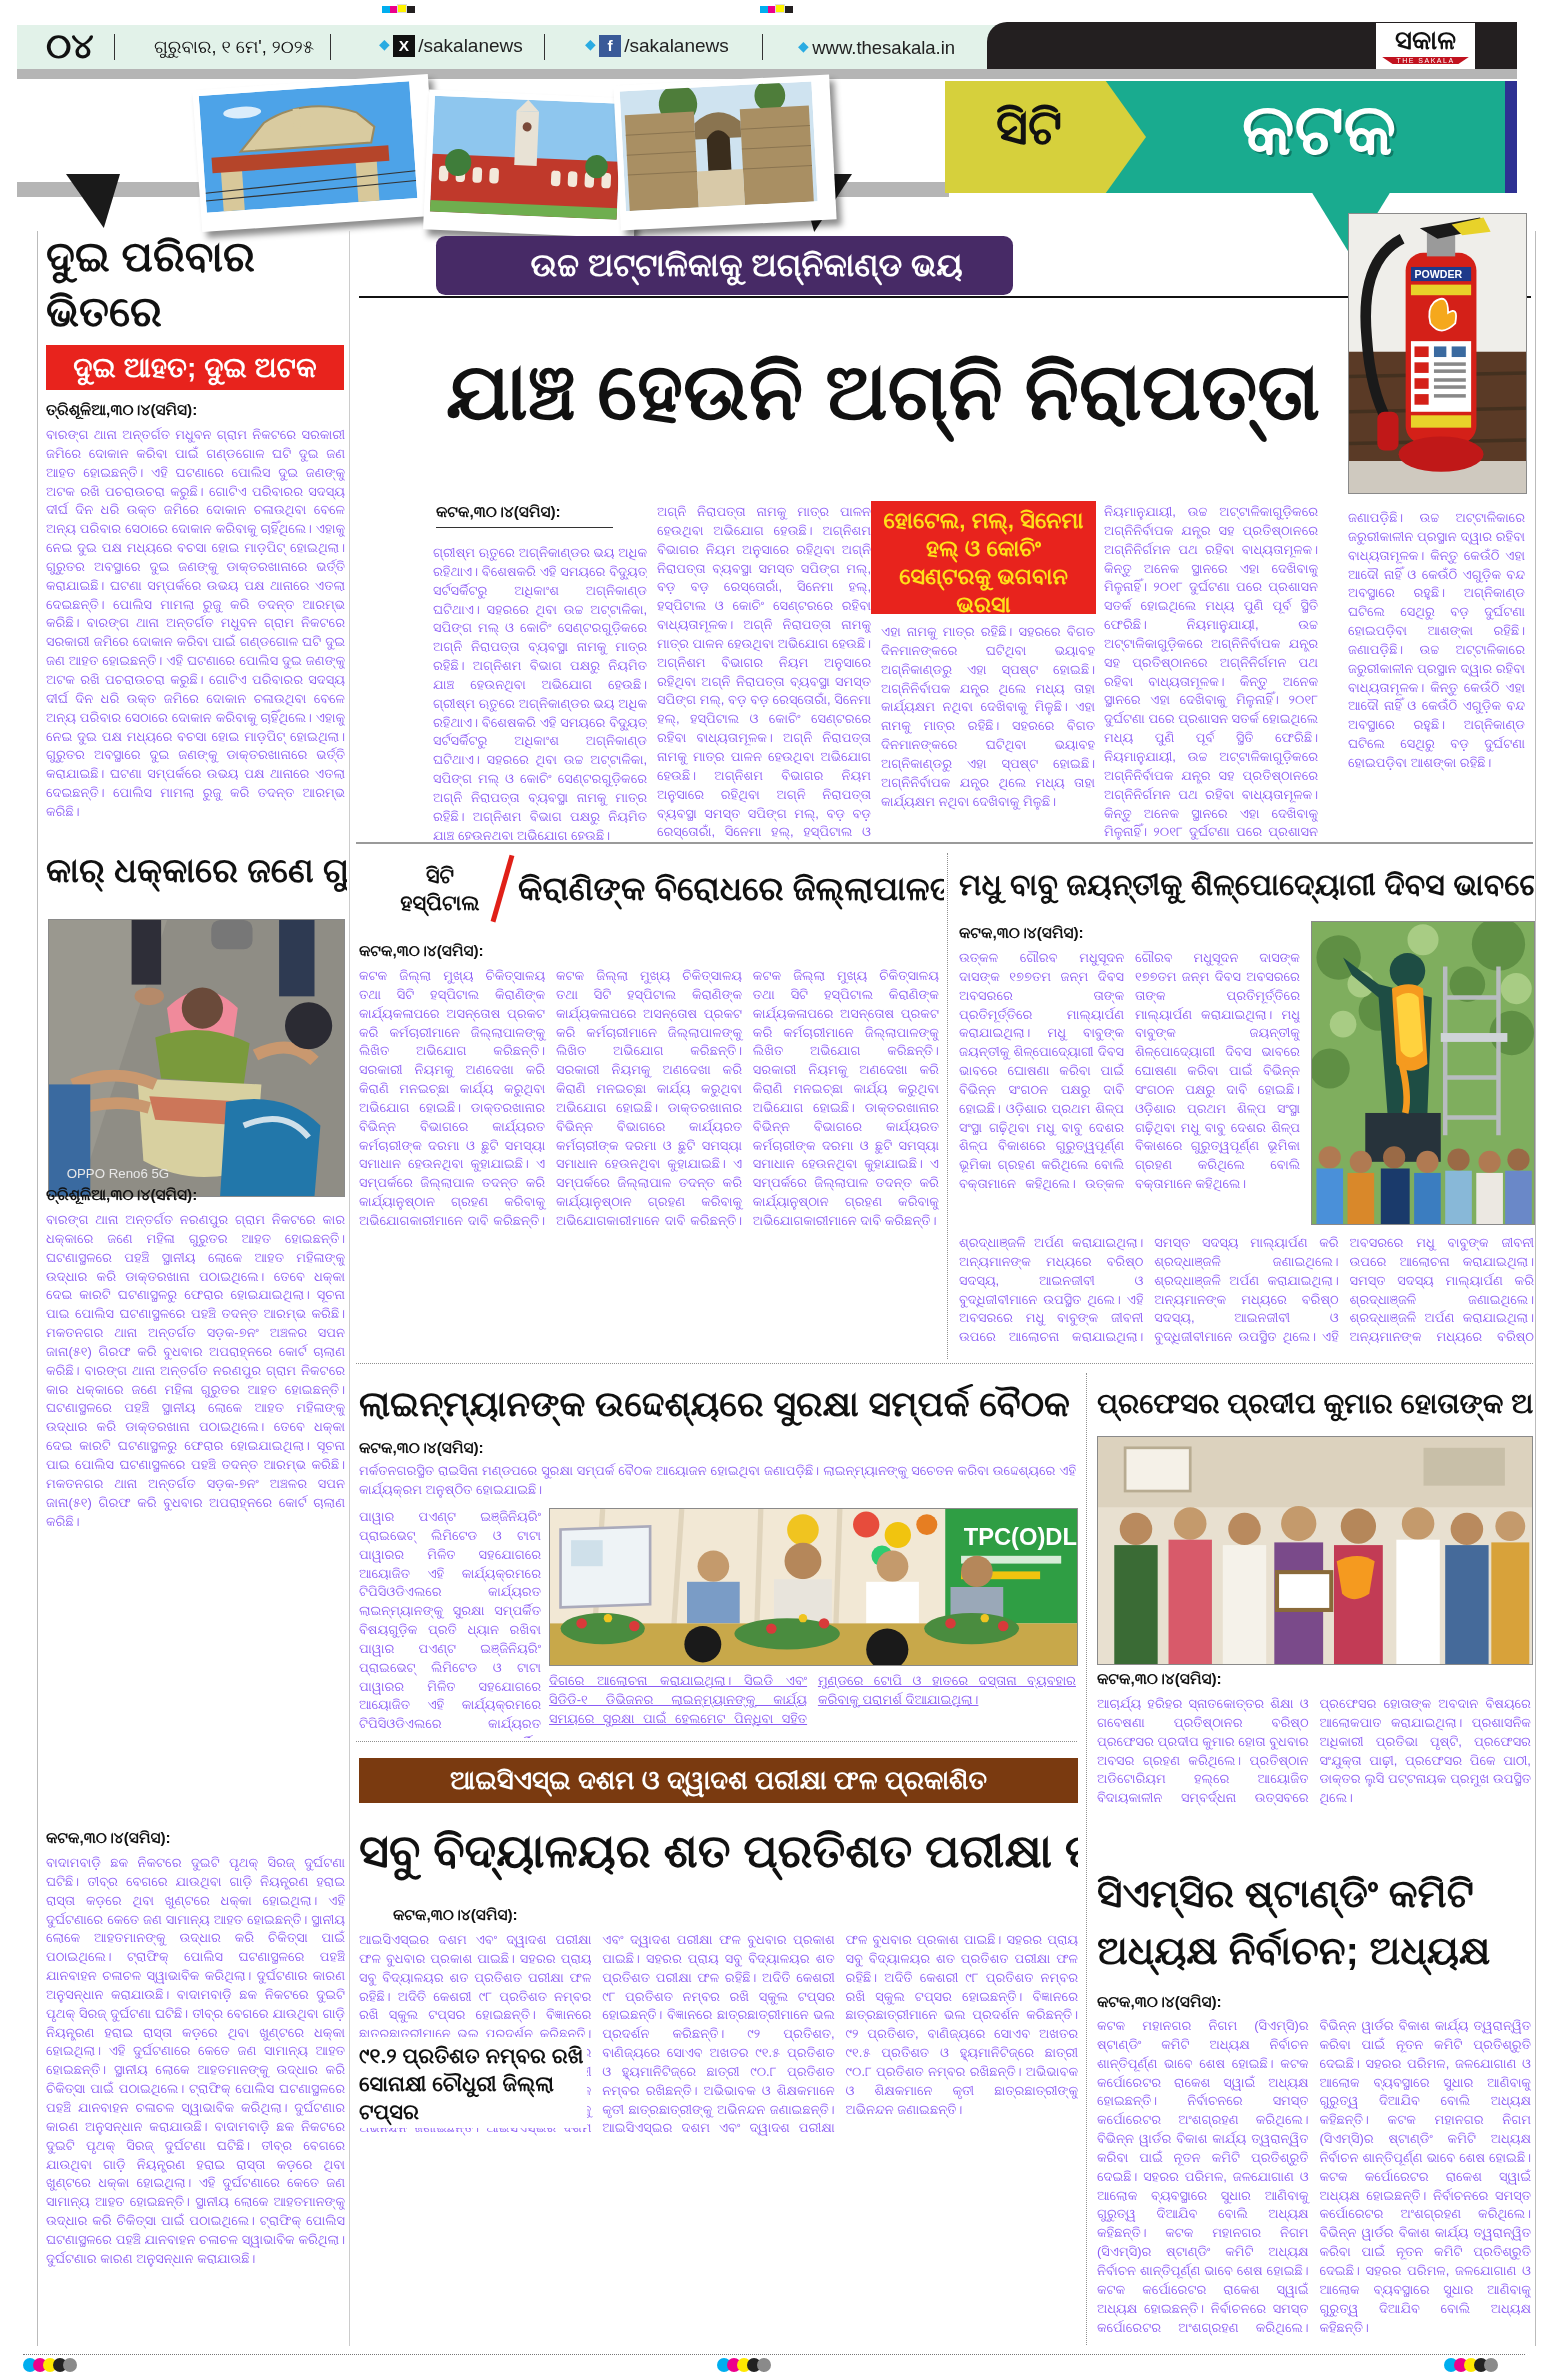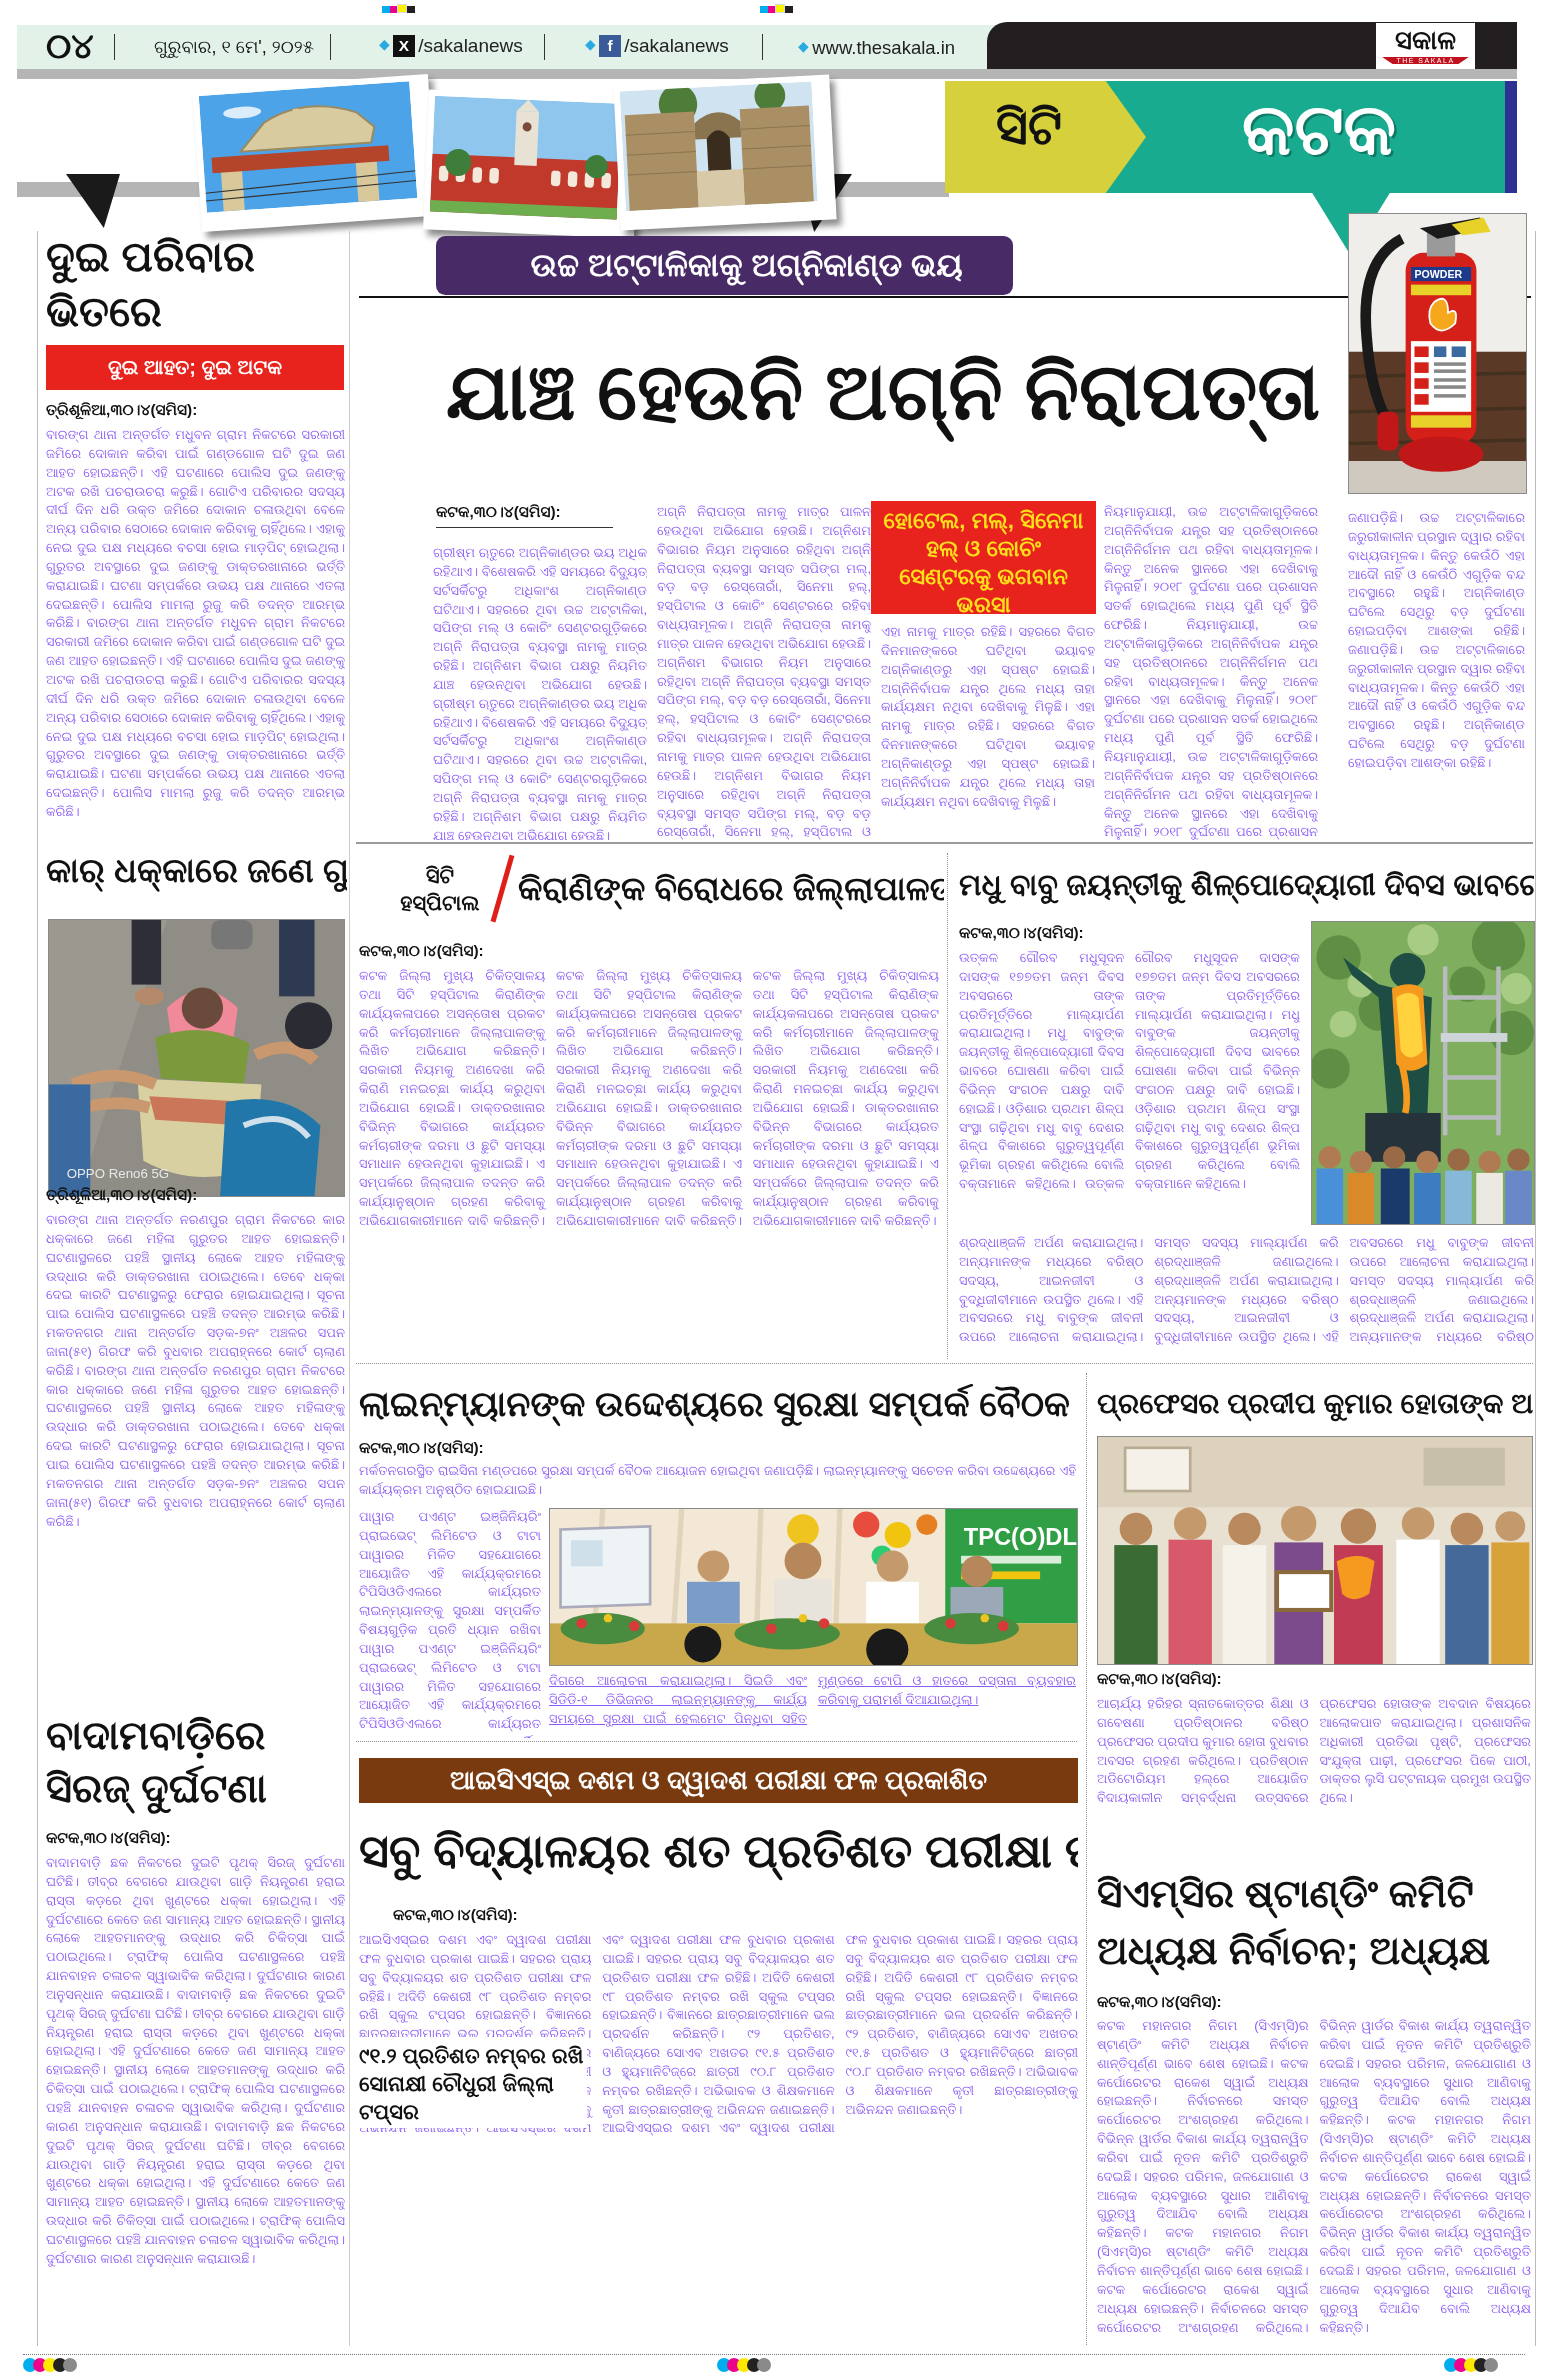--- a/index.html
+++ b/index.html
@@ -138,21 +138,21 @@
   <div class="abs" style="left:952px;top:99px;width:154px;height:77px;text-align:center;font-size:49px;font-weight:bold;color:#111;overflow:hidden;">ସିଟି</div>
   <div class="abs" style="left:1505px;top:81px;width:11.6px;height:112px;background:#2e3192;"></div>
   <div class="abs" style="left:1311px;top:191px;width:0;height:0;border-left:40px solid transparent;border-right:40px solid transparent;border-top:65px solid #19ab8f;"></div>
 
   <div class="abs" style="left:37px;top:231px;width:0.8px;height:2115px;background:#bbb;"></div>
   <div class="abs" style="left:1535px;top:231px;width:0.8px;height:2115px;background:#bbb;"></div>
   <div class="abs" style="left:349px;top:231px;width:0.8px;height:2115px;background:#ccc;"></div>
 
   <div class="abs hl" style="left:46px;top:230px;width:301px;height:114px;font-size:42px;line-height:1.3;">ଦୁଇ ପରିବାର ଭିତରେ ଗଣ୍ଡଗୋଳ</div>
   <div class="abs" style="left:46px;top:345px;width:298px;height:45px;background:#e8231d;overflow:hidden;">
-    <div style="color:#fff;font-weight:bold;font-size:20px;text-align:center;line-height:45px;overflow:hidden;">ଦୁଇ ଆହତ; ଦୁଇ ଅଟକ</div>
+    <div style="color:#fff;font-weight:bold;font-size:28px;text-align:center;line-height:45px;overflow:hidden;">ଦୁଇ ଆହତ; ଦୁଇ ଅଟକ</div>
   </div>
   <div class="abs byline" style="left:46px;top:401px;width:298px;">ତ୍ରିଶୂଳିଆ,୩୦।୪(ସମିସ):</div>
   <div class="abs body-text" style="left:46px;top:426px;width:299px;height:399px;">ବାରଙ୍ଗ ଥାନା ଅନ୍ତର୍ଗତ ମଧୁବନ ଗ୍ରାମ ନିକଟରେ ସରକାରୀ ଜମିରେ ଦୋକାନ କରିବା ପାଇଁ ଗଣ୍ଡଗୋଳ ଘଟି ଦୁଇ ଜଣ ଆହତ ହୋଇଛନ୍ତି। ଏହି ଘଟଣାରେ ପୋଲିସ ଦୁଇ ଜଣଙ୍କୁ ଅଟକ ରଖି ପଚରାଉଚରା କରୁଛି। ଗୋଟିଏ ପରିବାରର ସଦସ୍ୟ ଦୀର୍ଘ ଦିନ ଧରି ଉକ୍ତ ଜମିରେ ଦୋକାନ ଚଳାଉଥିବା ବେଳେ ଅନ୍ୟ ପରିବାର ସେଠାରେ ଦୋକାନ କରିବାକୁ ଚାହିଁଥିଲେ। ଏହାକୁ ନେଇ ଦୁଇ ପକ୍ଷ ମଧ୍ୟରେ ବଚସା ହୋଇ ମାଡ଼ପିଟ୍ ହୋଇଥିଲା। ଗୁରୁତର ଅବସ୍ଥାରେ ଦୁଇ ଜଣଙ୍କୁ ଡାକ୍ତରଖାନାରେ ଭର୍ତ୍ତି କରାଯାଇଛି। ଘଟଣା ସମ୍ପର୍କରେ ଉଭୟ ପକ୍ଷ ଥାନାରେ ଏତଲା ଦେଇଛନ୍ତି। ପୋଲିସ ମାମଲା ରୁଜୁ କରି ତଦନ୍ତ ଆରମ୍ଭ କରିଛି। ବାରଙ୍ଗ ଥାନା ଅନ୍ତର୍ଗତ ମଧୁବନ ଗ୍ରାମ ନିକଟରେ ସରକାରୀ ଜମିରେ ଦୋକାନ କରିବା ପାଇଁ ଗଣ୍ଡଗୋଳ ଘଟି ଦୁଇ ଜଣ ଆହତ ହୋଇଛନ୍ତି। ଏହି ଘଟଣାରେ ପୋଲିସ ଦୁଇ ଜଣଙ୍କୁ ଅଟକ ରଖି ପଚରାଉଚରା କରୁଛି। ଗୋଟିଏ ପରିବାରର ସଦସ୍ୟ ଦୀର୍ଘ ଦିନ ଧରି ଉକ୍ତ ଜମିରେ ଦୋକାନ ଚଳାଉଥିବା ବେଳେ ଅନ୍ୟ ପରିବାର ସେଠାରେ ଦୋକାନ କରିବାକୁ ଚାହିଁଥିଲେ। ଏହାକୁ ନେଇ ଦୁଇ ପକ୍ଷ ମଧ୍ୟରେ ବଚସା ହୋଇ ମାଡ଼ପିଟ୍ ହୋଇଥିଲା। ଗୁରୁତର ଅବସ୍ଥାରେ ଦୁଇ ଜଣଙ୍କୁ ଡାକ୍ତରଖାନାରେ ଭର୍ତ୍ତି କରାଯାଇଛି। ଘଟଣା ସମ୍ପର୍କରେ ଉଭୟ ପକ୍ଷ ଥାନାରେ ଏତଲା ଦେଇଛନ୍ତି। ପୋଲିସ ମାମଲା ରୁଜୁ କରି ତଦନ୍ତ ଆରମ୍ଭ କରିଛି।</div>
 
   <div class="abs hl" style="left:46px;top:848px;width:301px;height:46px;font-size:34px;line-height:1.35;white-space:nowrap;">କାର୍ ଧକ୍କାରେ ଜଣେ ଗୁରୁତର</div>
 
   <div class="abs photo-frame" style="left:48px;top:898px;width:295px;height:276px;margin-top:21px;">
     <svg width="295" height="276" viewBox="0 0 100 94" preserveAspectRatio="none">
       <rect width="100" height="94" fill="#8f8d85"></rect>
       <polygon points="0,0 40,0 10,94 0,94" fill="#9a988f"></polygon>
@@ -171,21 +171,20 @@
       <path d="M6 66 Q20 60 34 64" stroke="#c9986f" stroke-width="4" fill="none"></path>
       <path d="M70 46 Q82 40 90 48" stroke="#c9986f" stroke-width="4" fill="none"></path>
       <rect x="0" y="56" width="14" height="38" fill="#3a6aa0"></rect>
       <circle cx="88" cy="36" r="8" fill="#2b2b33"></circle>
       <text x="6" y="88" font-size="4.5" fill="#e8e8e8" font-family="Liberation Sans, sans-serif">OPPO Reno6 5G</text>
     </svg>
   </div>
   <div class="abs byline" style="left:46px;top:1186px;width:298px;">ତ୍ରିଶୂଳିଆ,୩୦।୪(ସମିସ):</div>
   <div class="abs body-text" style="left:46px;top:1211px;width:299px;height:480px;">ବାରଙ୍ଗ ଥାନା ଅନ୍ତର୍ଗତ ନରଣପୁର ଗ୍ରାମ ନିକଟରେ କାର ଧକ୍କାରେ ଜଣେ ମହିଳା ଗୁରୁତର ଆହତ ହୋଇଛନ୍ତି। ଘଟଣାସ୍ଥଳରେ ପହଞ୍ଚି ସ୍ଥାନୀୟ ଲୋକେ ଆହତ ମହିଳାଙ୍କୁ ଉଦ୍ଧାର କରି ଡାକ୍ତରଖାନା ପଠାଇଥିଲେ। ତେବେ ଧକ୍କା ଦେଇ କାରଟି ଘଟଣାସ୍ଥଳରୁ ଫେରାର ହୋଇଯାଇଥିଲା। ସୂଚନା ପାଇ ପୋଲିସ ଘଟଣାସ୍ଥଳରେ ପହଞ୍ଚି ତଦନ୍ତ ଆରମ୍ଭ କରିଛି। ମକତନଗର ଥାନା ଅନ୍ତର୍ଗତ ସଡ଼କ-୭ନଂ ଅଞ୍ଚଳର ସପନ ଜାନା(୫୧) ଗିରଫ କରି ବୁଧବାର ଅପରାହ୍ନରେ କୋର୍ଟ ଚାଲାଣ କରିଛି। ବାରଙ୍ଗ ଥାନା ଅନ୍ତର୍ଗତ ନରଣପୁର ଗ୍ରାମ ନିକଟରେ କାର ଧକ୍କାରେ ଜଣେ ମହିଳା ଗୁରୁତର ଆହତ ହୋଇଛନ୍ତି। ଘଟଣାସ୍ଥଳରେ ପହଞ୍ଚି ସ୍ଥାନୀୟ ଲୋକେ ଆହତ ମହିଳାଙ୍କୁ ଉଦ୍ଧାର କରି ଡାକ୍ତରଖାନା ପଠାଇଥିଲେ। ତେବେ ଧକ୍କା ଦେଇ କାରଟି ଘଟଣାସ୍ଥଳରୁ ଫେରାର ହୋଇଯାଇଥିଲା। ସୂଚନା ପାଇ ପୋଲିସ ଘଟଣାସ୍ଥଳରେ ପହଞ୍ଚି ତଦନ୍ତ ଆରମ୍ଭ କରିଛି। ମକତନଗର ଥାନା ଅନ୍ତର୍ଗତ ସଡ଼କ-୭ନଂ ଅଞ୍ଚଳର ସପନ ଜାନା(୫୧) ଗିରଫ କରି ବୁଧବାର ଅପରାହ୍ନରେ କୋର୍ଟ ଚାଲାଣ କରିଛି।</div>
 
-  <div class="abs hl" style="left:46px;top:1709px;width:301px;height:110px;font-size:40px;line-height:1.32;">ବାଦାମବାଡ଼ିରେ ସିରଜ୍ ଦୁର୍ଘଟଣା</div>
   <div class="abs byline" style="left:46px;top:1829px;width:298px;">କଟକ,୩୦।୪(ସମିସ):</div>
   <div class="abs body-text" style="left:46px;top:1854px;width:299px;height:490px;">ବାଦାମବାଡ଼ି ଛକ ନିକଟରେ ଦୁଇଟି ପୃଥକ୍ ସିରଜ୍ ଦୁର୍ଘଟଣା ଘଟିଛି। ତୀବ୍ର ବେଗରେ ଯାଉଥିବା ଗାଡ଼ି ନିୟନ୍ତ୍ରଣ ହରାଇ ରାସ୍ତା କଡ଼ରେ ଥିବା ଖୁଣ୍ଟରେ ଧକ୍କା ହୋଇଥିଲା। ଏହି ଦୁର୍ଘଟଣାରେ କେତେ ଜଣ ସାମାନ୍ୟ ଆହତ ହୋଇଛନ୍ତି। ସ୍ଥାନୀୟ ଲୋକେ ଆହତମାନଙ୍କୁ ଉଦ୍ଧାର କରି ଚିକିତ୍ସା ପାଇଁ ପଠାଇଥିଲେ। ଟ୍ରାଫିକ୍ ପୋଲିସ ଘଟଣାସ୍ଥଳରେ ପହଞ୍ଚି ଯାନବାହନ ଚଳାଚଳ ସ୍ୱାଭାବିକ କରିଥିଲା। ଦୁର୍ଘଟଣାର କାରଣ ଅନୁସନ୍ଧାନ କରାଯାଉଛି। ବାଦାମବାଡ଼ି ଛକ ନିକଟରେ ଦୁଇଟି ପୃଥକ୍ ସିରଜ୍ ଦୁର୍ଘଟଣା ଘଟିଛି। ତୀବ୍ର ବେଗରେ ଯାଉଥିବା ଗାଡ଼ି ନିୟନ୍ତ୍ରଣ ହରାଇ ରାସ୍ତା କଡ଼ରେ ଥିବା ଖୁଣ୍ଟରେ ଧକ୍କା ହୋଇଥିଲା। ଏହି ଦୁର୍ଘଟଣାରେ କେତେ ଜଣ ସାମାନ୍ୟ ଆହତ ହୋଇଛନ୍ତି। ସ୍ଥାନୀୟ ଲୋକେ ଆହତମାନଙ୍କୁ ଉଦ୍ଧାର କରି ଚିକିତ୍ସା ପାଇଁ ପଠାଇଥିଲେ। ଟ୍ରାଫିକ୍ ପୋଲିସ ଘଟଣାସ୍ଥଳରେ ପହଞ୍ଚି ଯାନବାହନ ଚଳାଚଳ ସ୍ୱାଭାବିକ କରିଥିଲା। ଦୁର୍ଘଟଣାର କାରଣ ଅନୁସନ୍ଧାନ କରାଯାଉଛି। ବାଦାମବାଡ଼ି ଛକ ନିକଟରେ ଦୁଇଟି ପୃଥକ୍ ସିରଜ୍ ଦୁର୍ଘଟଣା ଘଟିଛି। ତୀବ୍ର ବେଗରେ ଯାଉଥିବା ଗାଡ଼ି ନିୟନ୍ତ୍ରଣ ହରାଇ ରାସ୍ତା କଡ଼ରେ ଥିବା ଖୁଣ୍ଟରେ ଧକ୍କା ହୋଇଥିଲା। ଏହି ଦୁର୍ଘଟଣାରେ କେତେ ଜଣ ସାମାନ୍ୟ ଆହତ ହୋଇଛନ୍ତି। ସ୍ଥାନୀୟ ଲୋକେ ଆହତମାନଙ୍କୁ ଉଦ୍ଧାର କରି ଚିକିତ୍ସା ପାଇଁ ପଠାଇଥିଲେ। ଟ୍ରାଫିକ୍ ପୋଲିସ ଘଟଣାସ୍ଥଳରେ ପହଞ୍ଚି ଯାନବାହନ ଚଳାଚଳ ସ୍ୱାଭାବିକ କରିଥିଲା। ଦୁର୍ଘଟଣାର କାରଣ ଅନୁସନ୍ଧାନ କରାଯାଉଛି।</div>
 
   <div class="abs" style="left:436px;top:236px;width:577px;height:59px;background:#472a66;border-radius:9.3px;overflow:hidden;">
     <div style="color:#fff;font-weight:bold;font-size:32px;text-align:center;line-height:59px;overflow:hidden;margin-left:44px;">ଉଚ୍ଚ ଅଟ୍ଟାଳିକାକୁ ଅଗ୍ନିକାଣ୍ଡ ଭୟ</div>
   </div>
   <div class="abs" style="left:359px;top:296px;width:1172px;height:2.3px;background:#111;"></div>
 
   <div class="abs hl" style="left:401px;top:313px;width:964px;height:165px;font-size:79px;line-height:2.0;text-align:center;white-space:nowrap;">ଯାଞ୍ଚ ହେଉନି ଅଗ୍ନି ନିରାପତ୍ତା</div>
 

